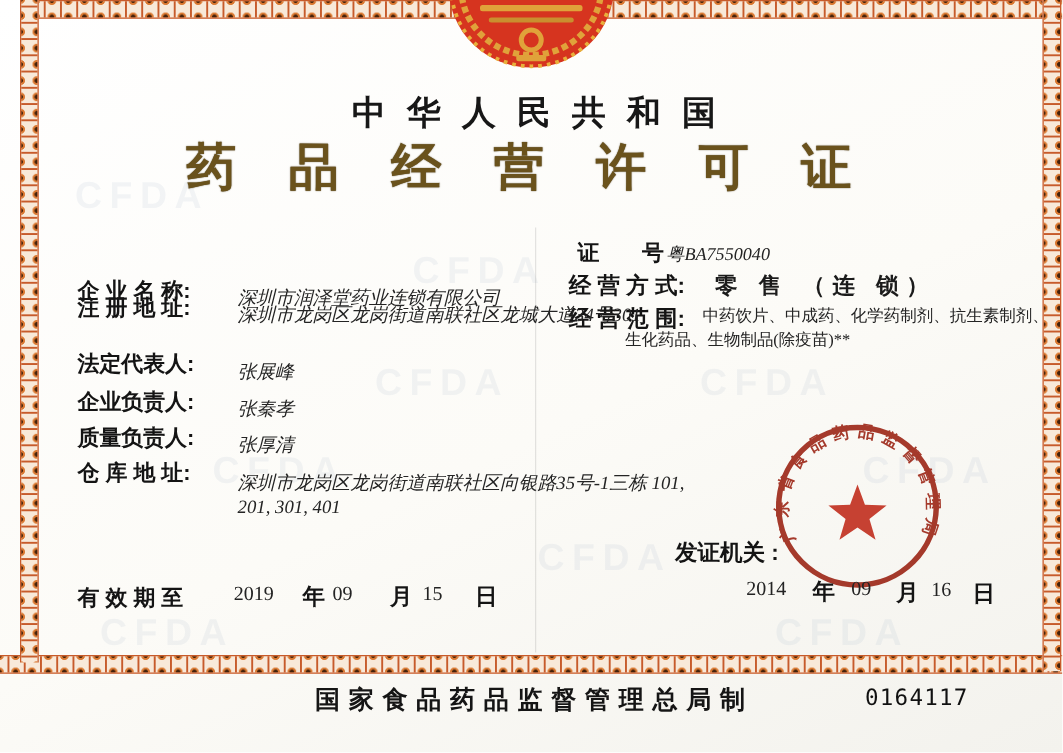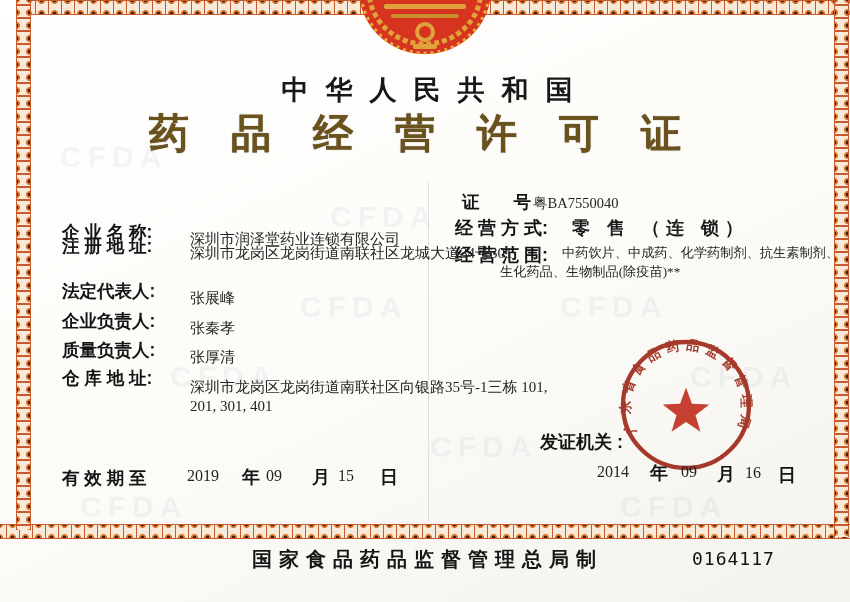--- a/index.html
+++ b/index.html
@@ -62,21 +62,21 @@
   .license-title{
     position:absolute;left:0;right:20px;top:106px;
     text-align:center;font-size:40px;font-weight:900;
     letter-spacing:42px;text-indent:42px;
     color:#6a521c;text-shadow:0 0 1px #3f3010;
     white-space:nowrap;
   }
 
   
   .lbl{font-weight:bold;font-size:17.5px;color:#141414;white-space:nowrap;}
-  .val{font-family:"Liberation Serif",serif;font-size:15px;color:#242424;}
+  .val{font-family:"Liberation Serif",serif;font-size:15px;color:#242424;font-style:italic;}
 
   
   .certno-row{position:absolute;left:462px;top:190px;}
   .certno-row .hao{margin-left:34px;}
   .certno-row .val{font-size:14.5px;margin-left:2px;}
   .mode-row{position:absolute;left:455px;top:216px;}
   .mode-val{font-weight:bold;font-size:18px;letter-spacing:6px;margin-left:24px;white-space:nowrap;}
   .scope-block{position:absolute;left:455px;top:243px;width:390px;}
   .scope-block .lbl{position:absolute;left:0;top:0;}
   .scope-val{

